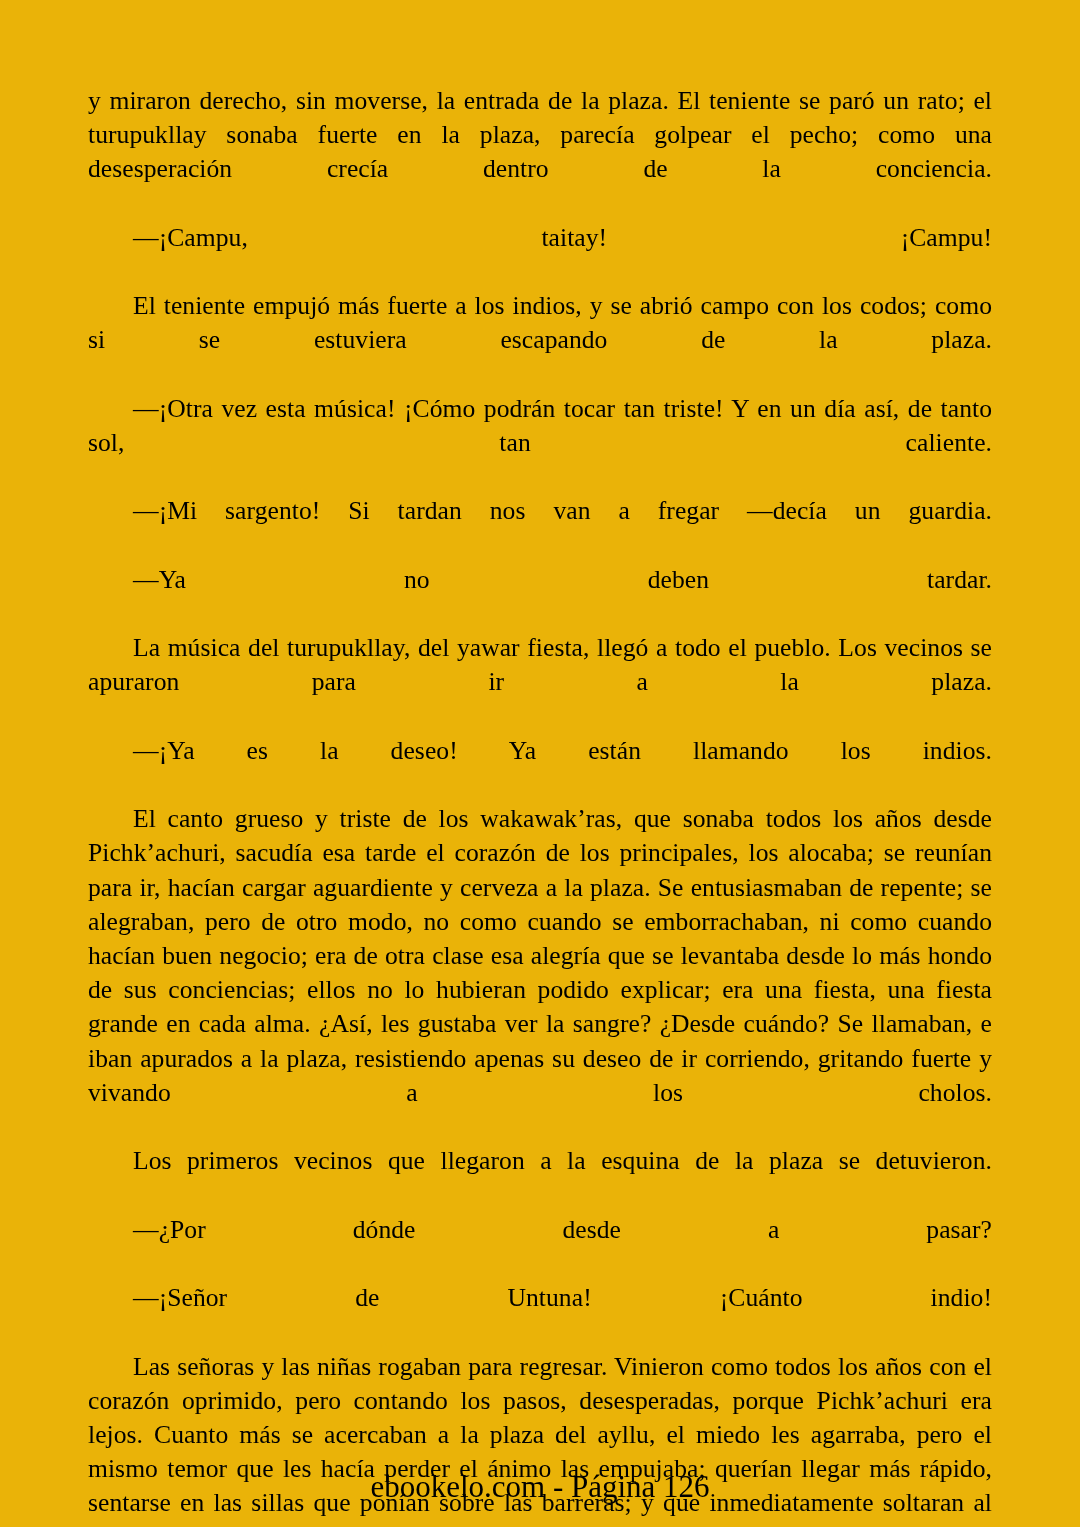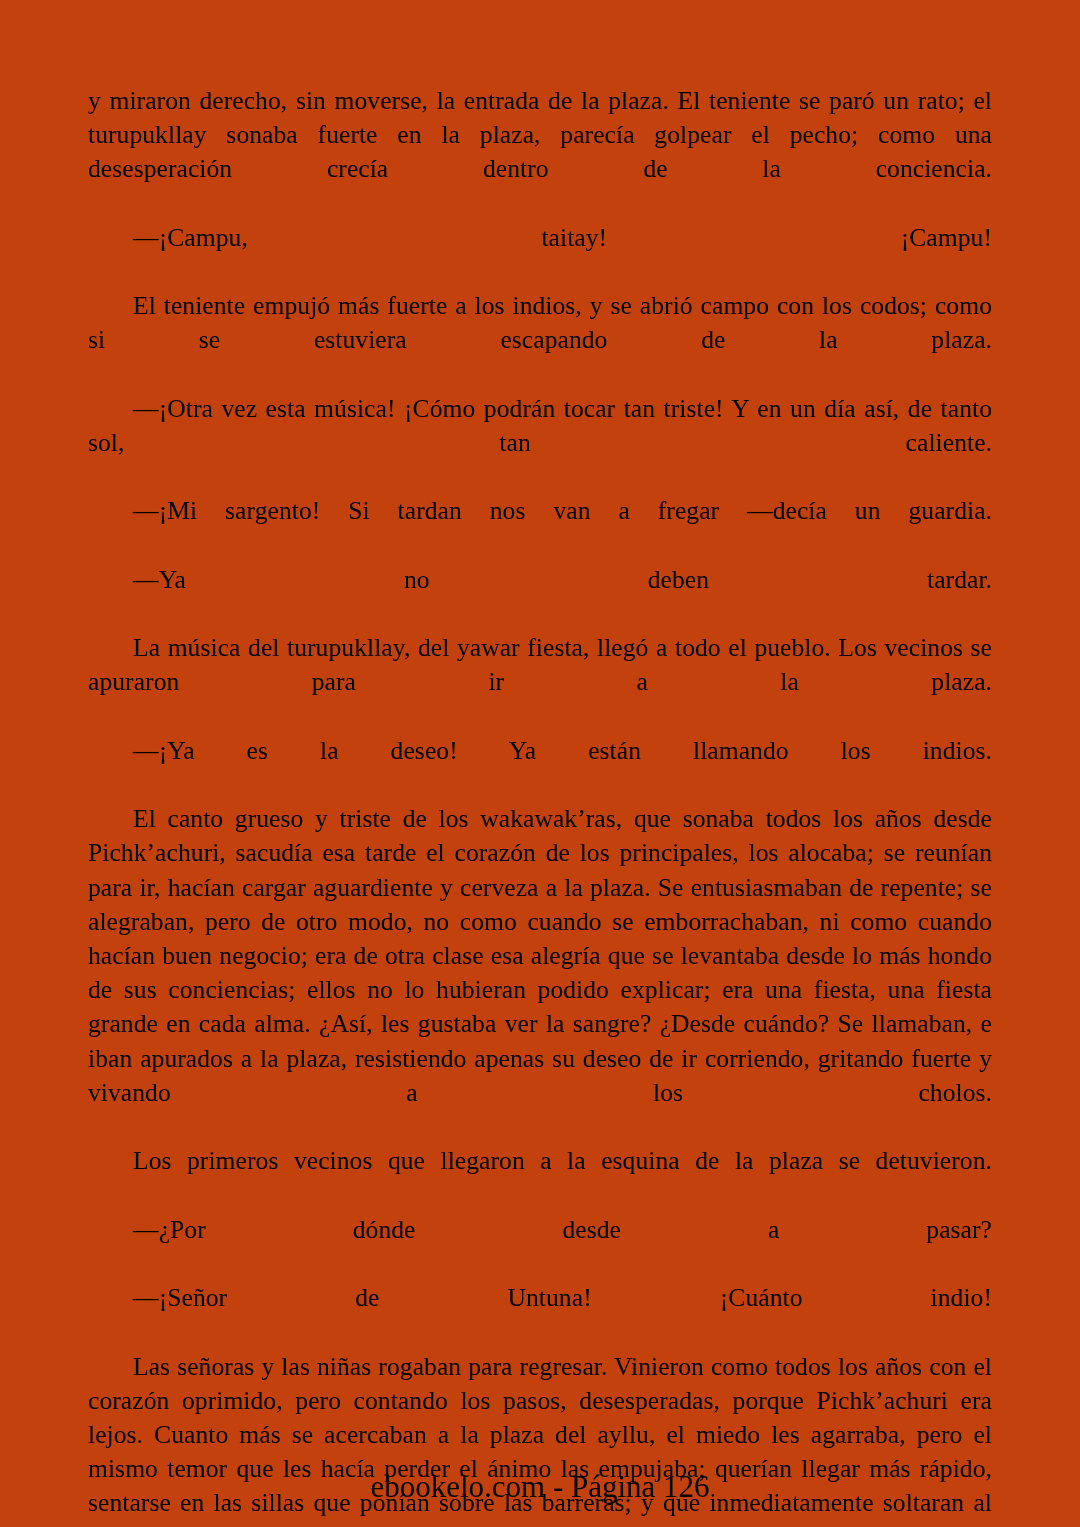--- a/index.html
+++ b/index.html
@@ -8,21 +8,21 @@
     background: #ffffff;
   }
   body {
     font-family: "Liberation Serif", "DejaVu Serif", serif;
     color: #000000;
   }
   .page {
     position: relative;
     width: 1080px;
     height: 1527px;
-    background: #c2410c;
+    background: #eab308;
     box-sizing: border-box;
     overflow: hidden;
   }
   .content {
     position: absolute;
     left: 88px;
     top: 84px;
     width: 904px;
   }
   .para {

